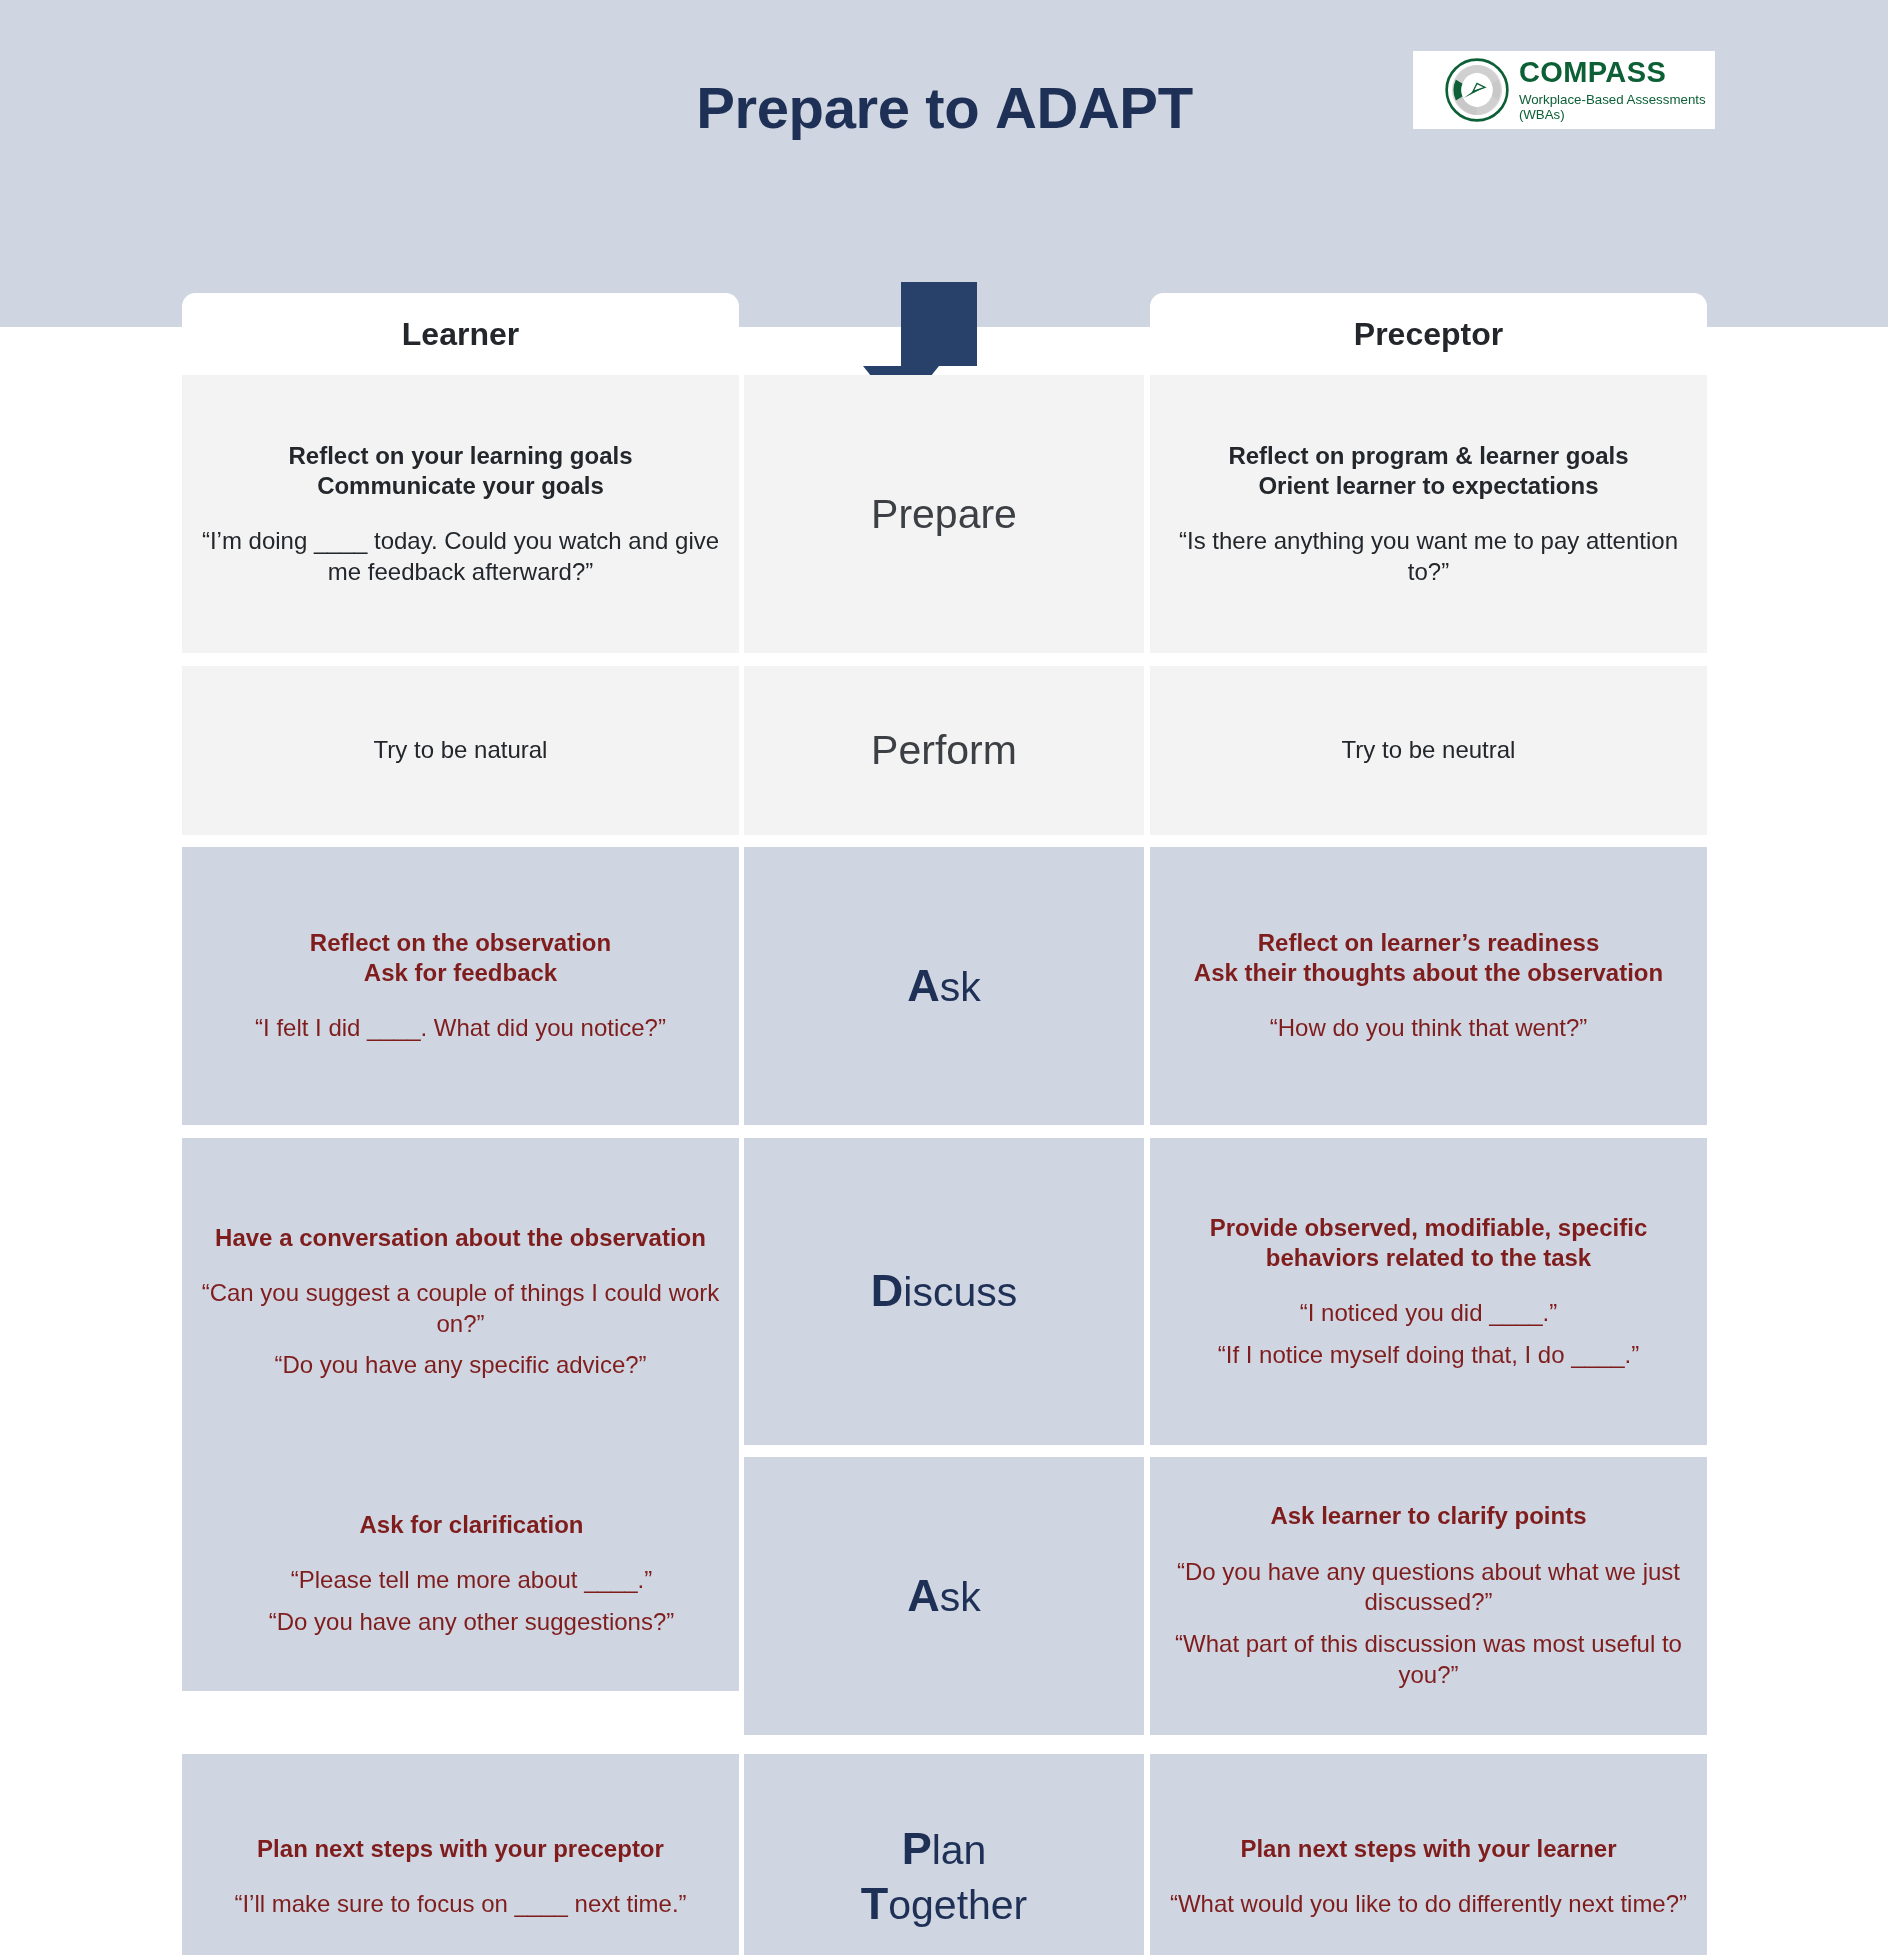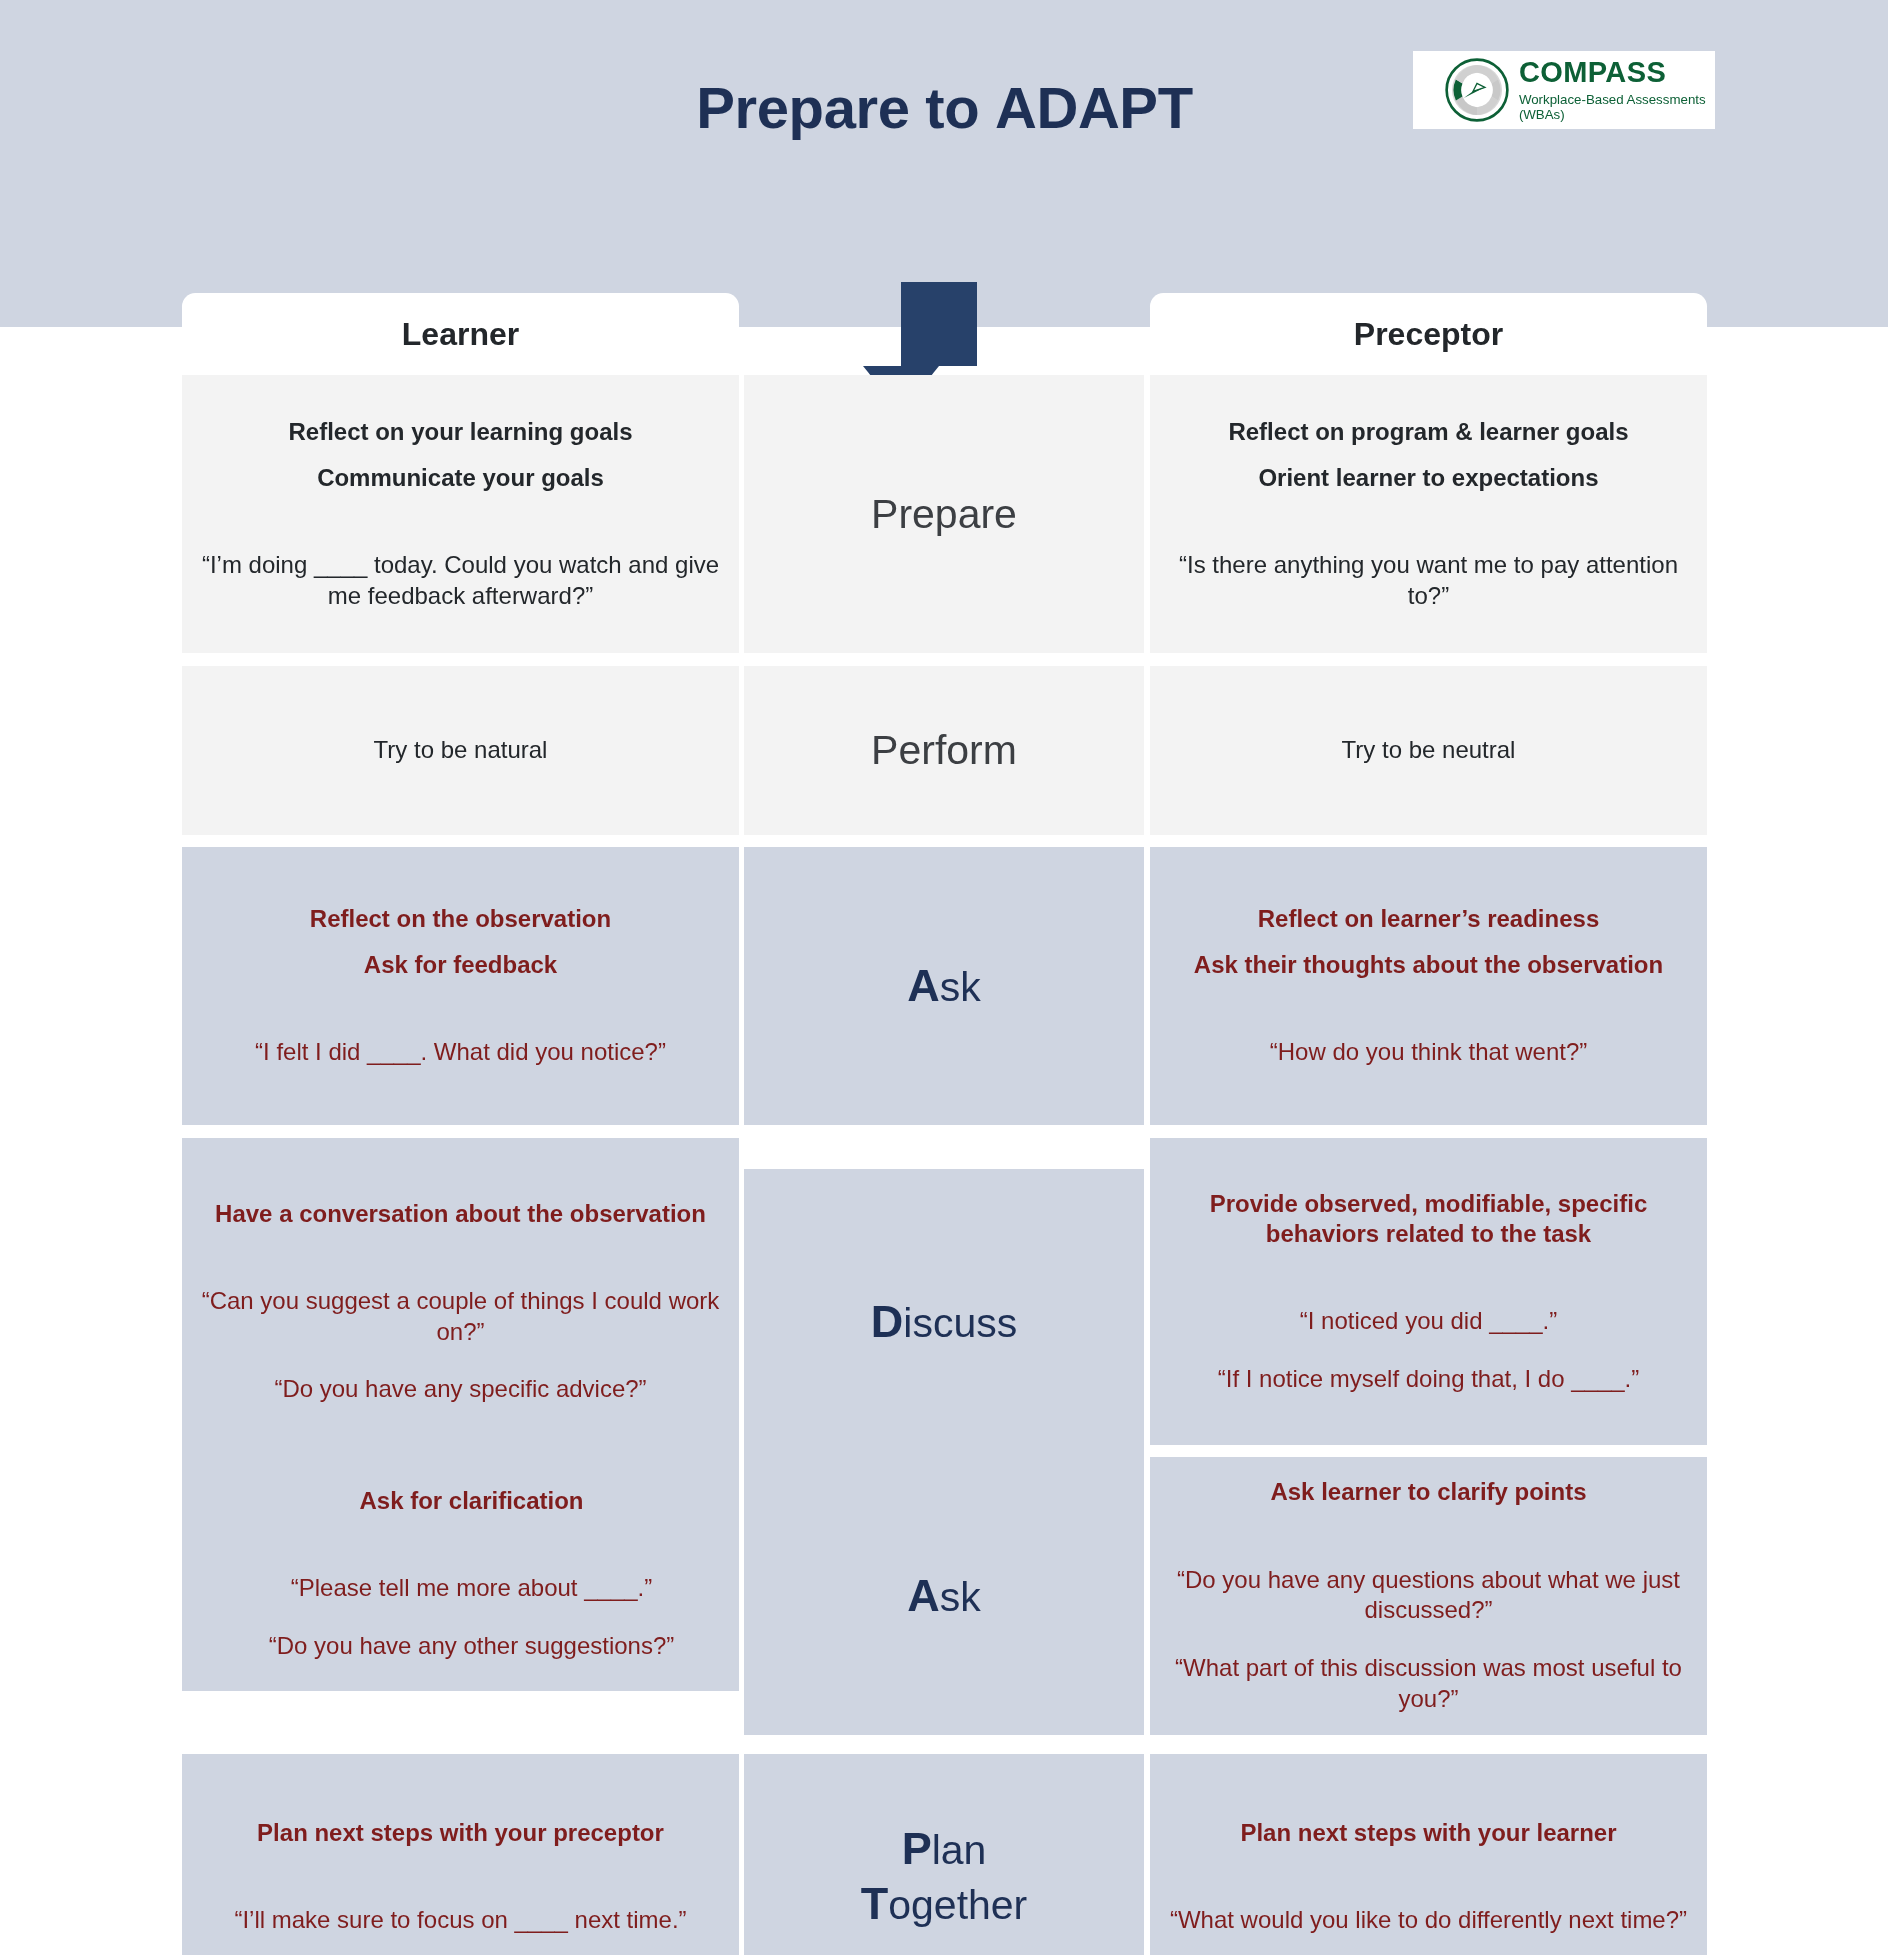--- a/index.html
+++ b/index.html
@@ -65,21 +65,21 @@
     font-size: 32px; font-weight: 700; color: #23272b;
   }
 
   .cell {
     position: absolute;
     display: flex; flex-direction: column;
     align-items: center; justify-content: center;
     text-align: center;
     padding: 11.7px 18px;
   }
-  .cell.side { width: 557px; gap: 16px; }
+  .cell.side { width: 557px; }
   .cell.mid  { width: 400px; }
 
   .bg-gray { background: #f3f3f3; }
   .bg-blue { background: #cfd5e1; }
 
   .cell .head-line {
     font-size: 24px; font-weight: 700; line-height: 1.26;
   }
   .cell .quote-line {
     font-size: 24px; font-weight: 400; line-height: 1.28;
@@ -197,21 +197,21 @@
     <div class="gap"></div>
     <div class="quote-line t-navy">“How do you think that went?”</div>
   </div>
 
   <div class="cell side bg-blue" style="left:182px; top:1138px; height:328px;">
     <div class="head-line t-navy">Have a conversation about the observation</div>
     <div class="gap"></div>
     <div class="quote-line t-navy">“Can you suggest a couple of things I could work on?”</div>
     <div class="quote-line t-navy" style="margin-top:11px;">“Do you have any specific advice?”</div>
   </div>
-  <div class="cell mid bg-blue" style="left:744px; top:1138px; height:307px;margin-top:31px;">
+  <div class="cell mid bg-blue" style="left:744px; top:1138px; height:307px;">
     <div class="stage-label navy"><span class="cap">D</span><span>iscuss</span></div>
   </div>
   <div class="cell side bg-blue" style="left:1150px; top:1138px; height:307px;">
     <div class="head-line t-navy">Provide observed, modifiable, specific behaviors related to the task</div>
     <div class="gap"></div>
     <div class="quote-line t-navy">“I noticed you did ____.”</div>
     <div class="quote-line t-navy" style="margin-top:11px;">“If I notice myself doing that, I do ____.”</div>
   </div>
 
   <div class="cell side bg-blue" style="left:182px; top:1457px; height:234px;padding-left:40px;">

